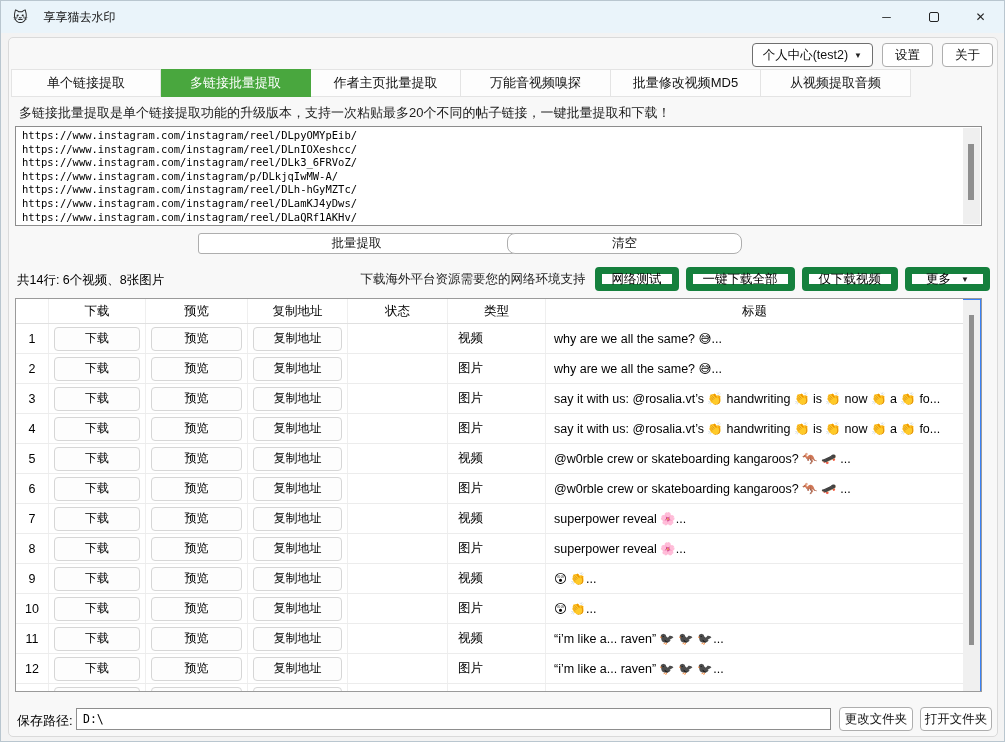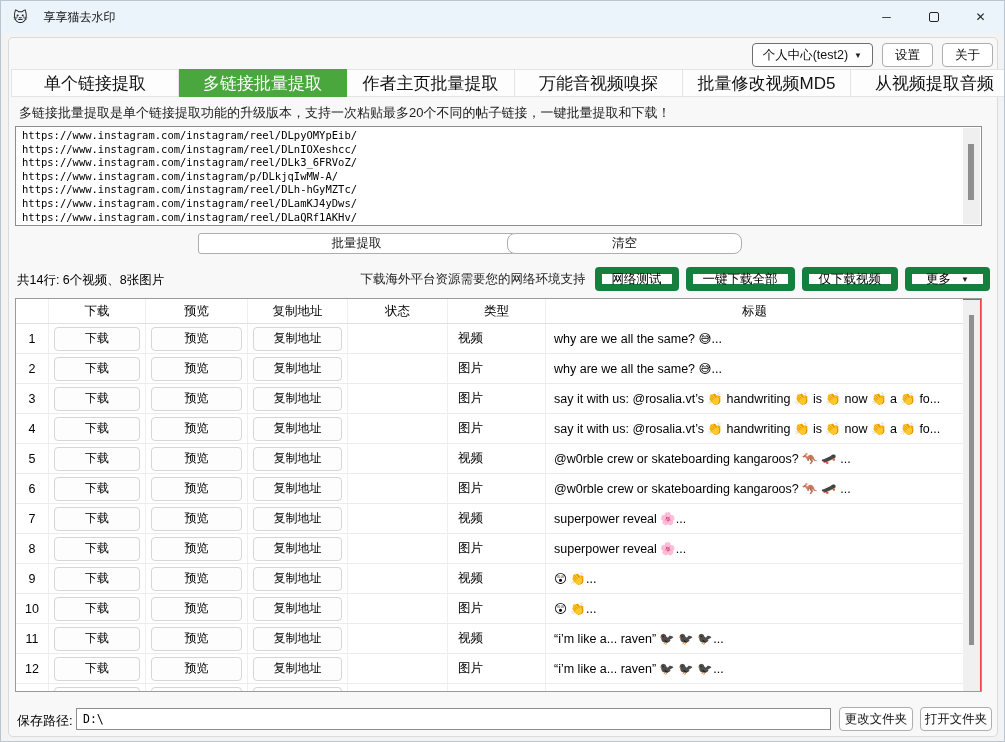--- a/index.html
+++ b/index.html
@@ -28,22 +28,22 @@
   
   .topbar-actions { position:absolute; top:42px; right:11px; display:flex; gap:9px; }
   .tb-btn { height:24px; background:#fff; border:1px solid #aeaeae; border-radius:4px;
             font-size:12.5px; color:#111; display:flex; align-items:center; justify-content:center;
             padding:0 12px; }
   .tb-btn.account { border-color:#6f6f6f; padding:8px 10px; gap:6px; }
   .caret { font-size:8px; color:#222; }
 
   
   .tabbar { position:absolute; top:68px; left:10px; height:28px; display:flex; }
-  .tab { width:168px; height:28px; background:#fdfdfd; border:1px solid #e4e4e4; border-left:none;
-         display:flex; align-items:center; justify-content:center; font-size:17px; color:#111; }
+  .tab { width:150px; height:28px; background:#fdfdfd; border:1px solid #e4e4e4; border-left:none;
+         display:flex; align-items:center; justify-content:center; font-size:13px; color:#111; }
   .tab:first-child { border-left:1px solid #e4e4e4; }
   .tab.active { background:#49a73e; color:#fff; border-color:#49a73e; }
 
   
   .desc { position:absolute; top:103px; left:18px; font-size:13px; color:#1c1c1c; }
 
   
   .urlbox { position:absolute; top:125px; left:14px; width:967px; height:100px;
             background:#fff; border:1px solid #8d8d8d; overflow:hidden; }
   .url-lines { position:absolute; left:6px; top:2px; right:20px; bottom:0;
@@ -63,21 +63,21 @@
   .right-cluster { position:absolute; top:264px; right:14px; height:28px;
                    display:flex; align-items:center; gap:7px; }
   .net-hint { font-size:12.5px; color:#1c1c1c; margin-right:2px; }
   .sm-btn { height:24px; background:#fff; border:7px solid #15803d; border-radius:4px;
             font-size:12.5px; color:#000; display:flex; align-items:center; justify-content:center;
             padding:0 10px; gap:10px; }
   .sm-btn.more { padding:0 14px; }
 
   
   .table-wrap { position:absolute; top:297px; left:14px; width:967px; height:394px;
-                background:#ef4444; border:1px solid #9a9a9a; overflow:hidden; }
+                background:#3b82f6; border:1px solid #9a9a9a; overflow:hidden; }
   .t-row { display:grid; grid-template-columns:33px 97px 102px 100px 100px 98px 1fr;
            border-bottom:1px solid #ececec; background:#fff; }
   .t-header { height:25px; border-bottom:1px solid #e0e0e0; }
   .t-header .t-cell { display:flex; align-items:center; justify-content:center;
                       font-size:12.5px; color:#000; }
   .t-body .t-row { height:30px; }
   .t-cell { border-right:1px solid #efefef; overflow:hidden; display:flex; align-items:center; }
   .t-cell:last-child { border-right:none; }
   .cell-index { justify-content:center; font-size:12.5px; color:#000; }
   .cell-btn-wrap { justify-content:center; }

